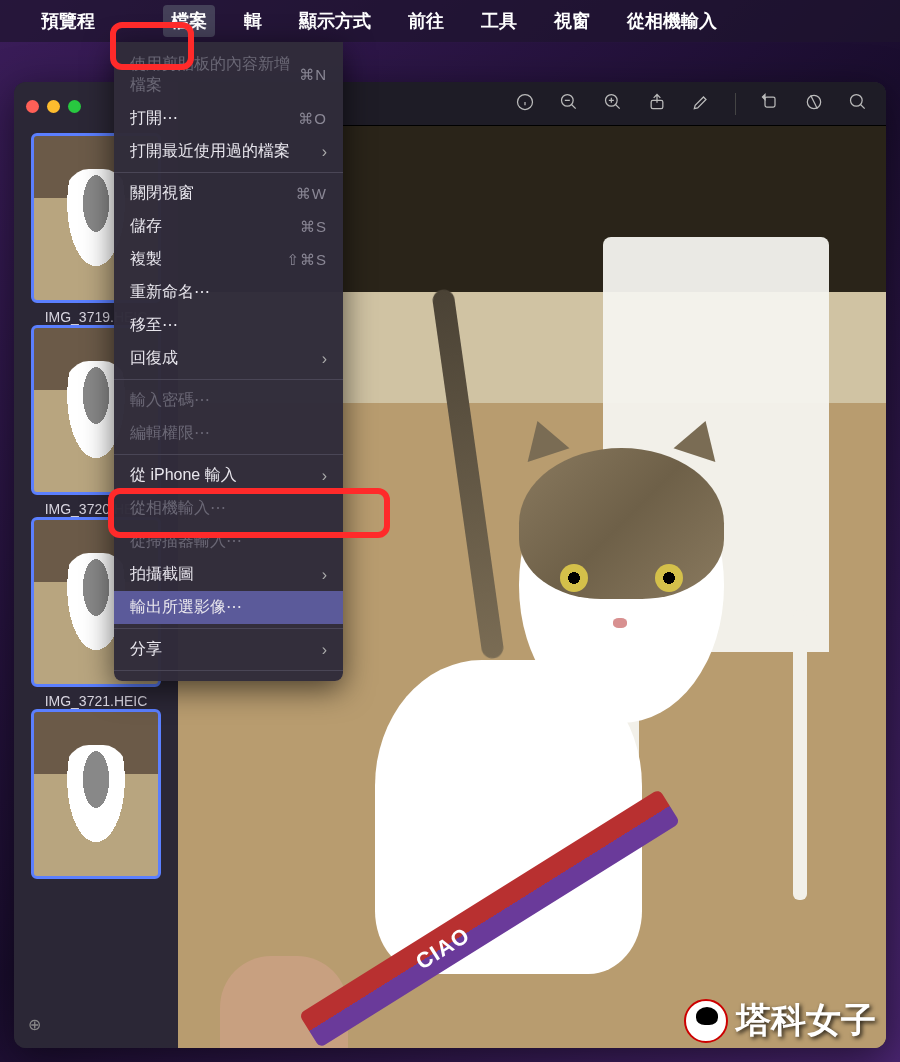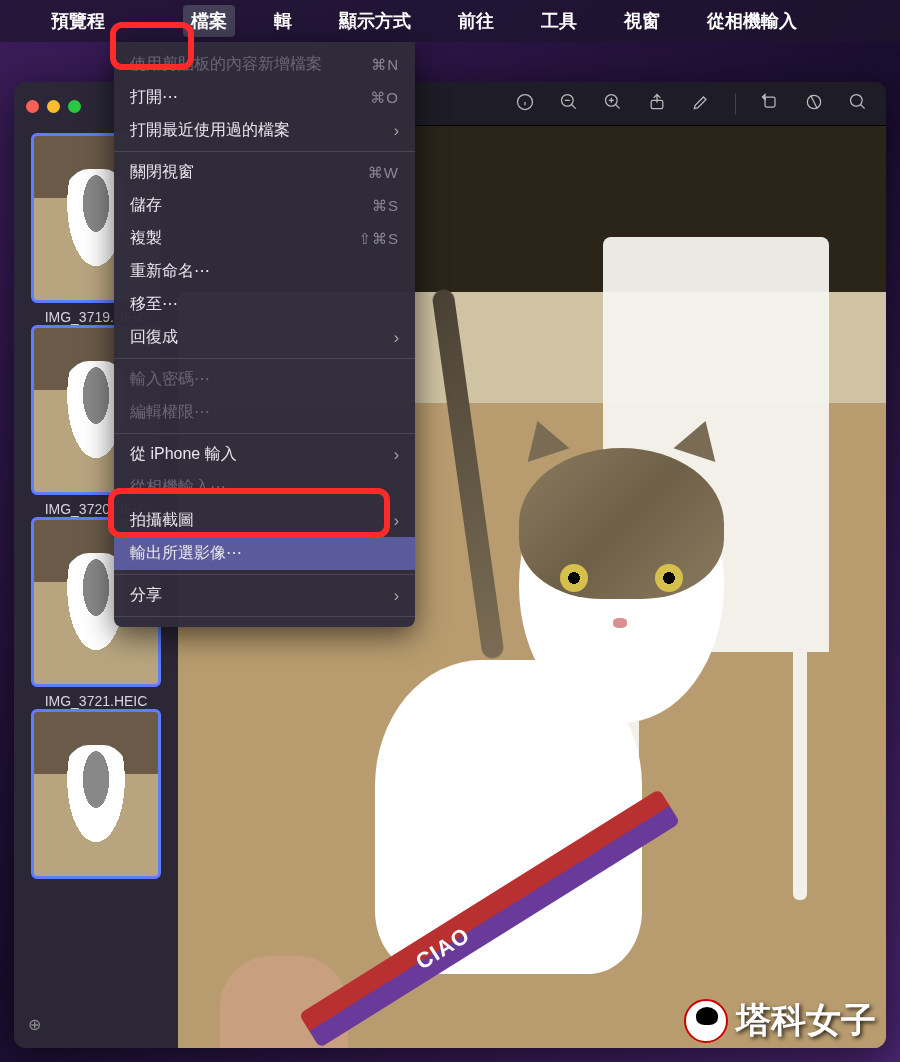--- a/index.html
+++ b/index.html
@@ -2,21 +2,21 @@
 <html><head>
 <meta charset="utf-8">
 <style>
 * { margin: 0; padding: 0; box-sizing: border-box; font-family: -apple-system, "Helvetica Neue", Arial, sans-serif; }
 body { width: 900px; height: 1062px; background: #2a1a3a; overflow: hidden; position: relative; }
 
 
 .desktop-bg { position: absolute; inset: 0; background: linear-gradient(135deg, #3b1d5a 0%, #1a0d2e 50%, #4a2570 100%); }
 
 
-.menubar { position: absolute; top: 0; left: 0; right: 0; height: 42px; background: rgba(30, 20, 45, 0.7); display: flex; align-items: center; padding: 0 12px; gap: 31px; color: #fff; font-size: 18px; font-weight: 600; z-index: 10; }
+.menubar { position: absolute; top: 0; left: 0; right: 0; height: 42px; background: rgba(30, 20, 45, 0.7); display: flex; align-items: center; padding: 0 12px; gap: 21px; color: #fff; font-size: 18px; font-weight: 600; z-index: 10; }
 .apple-logo { font-size: 20px; }
 .menu-item { cursor: default; padding: 4px 8px; border-radius: 4px; }
 .menu-item.active { background: #444058; margin-left: 39px; }
 
 
 .highlight-box { position: absolute; border: 6px solid #ff2a2a; border-radius: 12px; z-index: 50; pointer-events: none; }
 .highlight-1 { top: 22px; left: 110px; width: 84px; height: 48px; }
 .highlight-2 { top: 488px; left: 108px; width: 282px; height: 50px; }
 
 
@@ -60,21 +60,21 @@
 .eye.l { left: 20%; }
 .eye.r { right: 20%; }
 .nose { position: absolute; top: 62%; left: 46%; width: 14px; height: 10px; background: #d89090; border-radius: 40%; }
 .tail { position: absolute; top: -20%; left: 30%; width: 22px; height: 65%; background: linear-gradient(180deg, #4a4235 0%, #7a6c54 100%); border-radius: 20px; transform: rotate(-8deg); }
 .treat { position: absolute; bottom: 0; left: 20%; width: 60%; height: 28%; transform: rotate(-32deg); transform-origin: bottom left; }
 .treat-stick { position: absolute; bottom: 0; left: 0; right: 0; height: 40px; background: linear-gradient(180deg, #b83030 0 50%, #6a3a9a 50% 100%); border-radius: 6px; }
 .treat-label { position: absolute; bottom: 6px; left: 30%; color: #fff; font-weight: bold; font-size: 22px; letter-spacing: 1px; }
 .hand { position: absolute; bottom: -4%; left: 6%; width: 18%; height: 14%; background: #c8a080; border-radius: 40% 40% 20% 20%; }
 
 
-.dropdown { position: absolute; top: 42px; left: 114px; width: 301px; background: rgba(48, 44, 58, 0.98); border-radius: 0 0 8px 8px; padding: 6px 0; box-shadow: 0 8px 30px rgba(0,0,0,0.6); z-index: 20; }
+.dropdown { position: absolute; top: 42px; left: 114px; width: 229px; background: rgba(48, 44, 58, 0.98); border-radius: 0 0 8px 8px; padding: 6px 0; box-shadow: 0 8px 30px rgba(0,0,0,0.6); z-index: 20; }
 .dd-item { display: flex; align-items: center; justify-content: space-between; padding: 6px 16px; color: #e8e6ed; font-size: 16px; cursor: default; }
 .dd-item.disabled { color: #6a6775; }
 .dd-item.selected { background: #5b5a9a; }
 .dd-sep { height: 1px; background: #4a4656; margin: 4px 0; }
 .shortcut { color: #8a8795; font-size: 15px; letter-spacing: 1px; }
 .chev { color: #aaa; }
 
 
 .watermark { position: absolute; bottom: 18px; right: 24px; display: flex; align-items: center; gap: 8px; z-index: 60; }
 .wm-icon { width: 44px; height: 44px; background: #fff; border-radius: 50%; position: relative; border: 2px solid #c00; }
@@ -141,20 +141,23 @@
     <div class="dd-item disabled">
       <span>編輯權限⋯</span>
     </div>
     <div class="dd-sep"></div>
     <div class="dd-item">
       <span>從 iPhone 輸入</span>
       <span class="chev">›</span>
     </div>
     <div class="dd-item disabled">
       <span>從相機輸入⋯</span>
+    </div>
+    <div class="dd-item disabled">
+      <span>從掃描器輸入⋯</span>
     </div>
     <div class="dd-item">
       <span>拍攝截圖</span>
       <span class="chev">›</span>
     </div>
     <div class="dd-item selected">
       <span>輸出所選影像⋯</span>
     </div>
     <div class="dd-sep"></div>
     <div class="dd-item">

